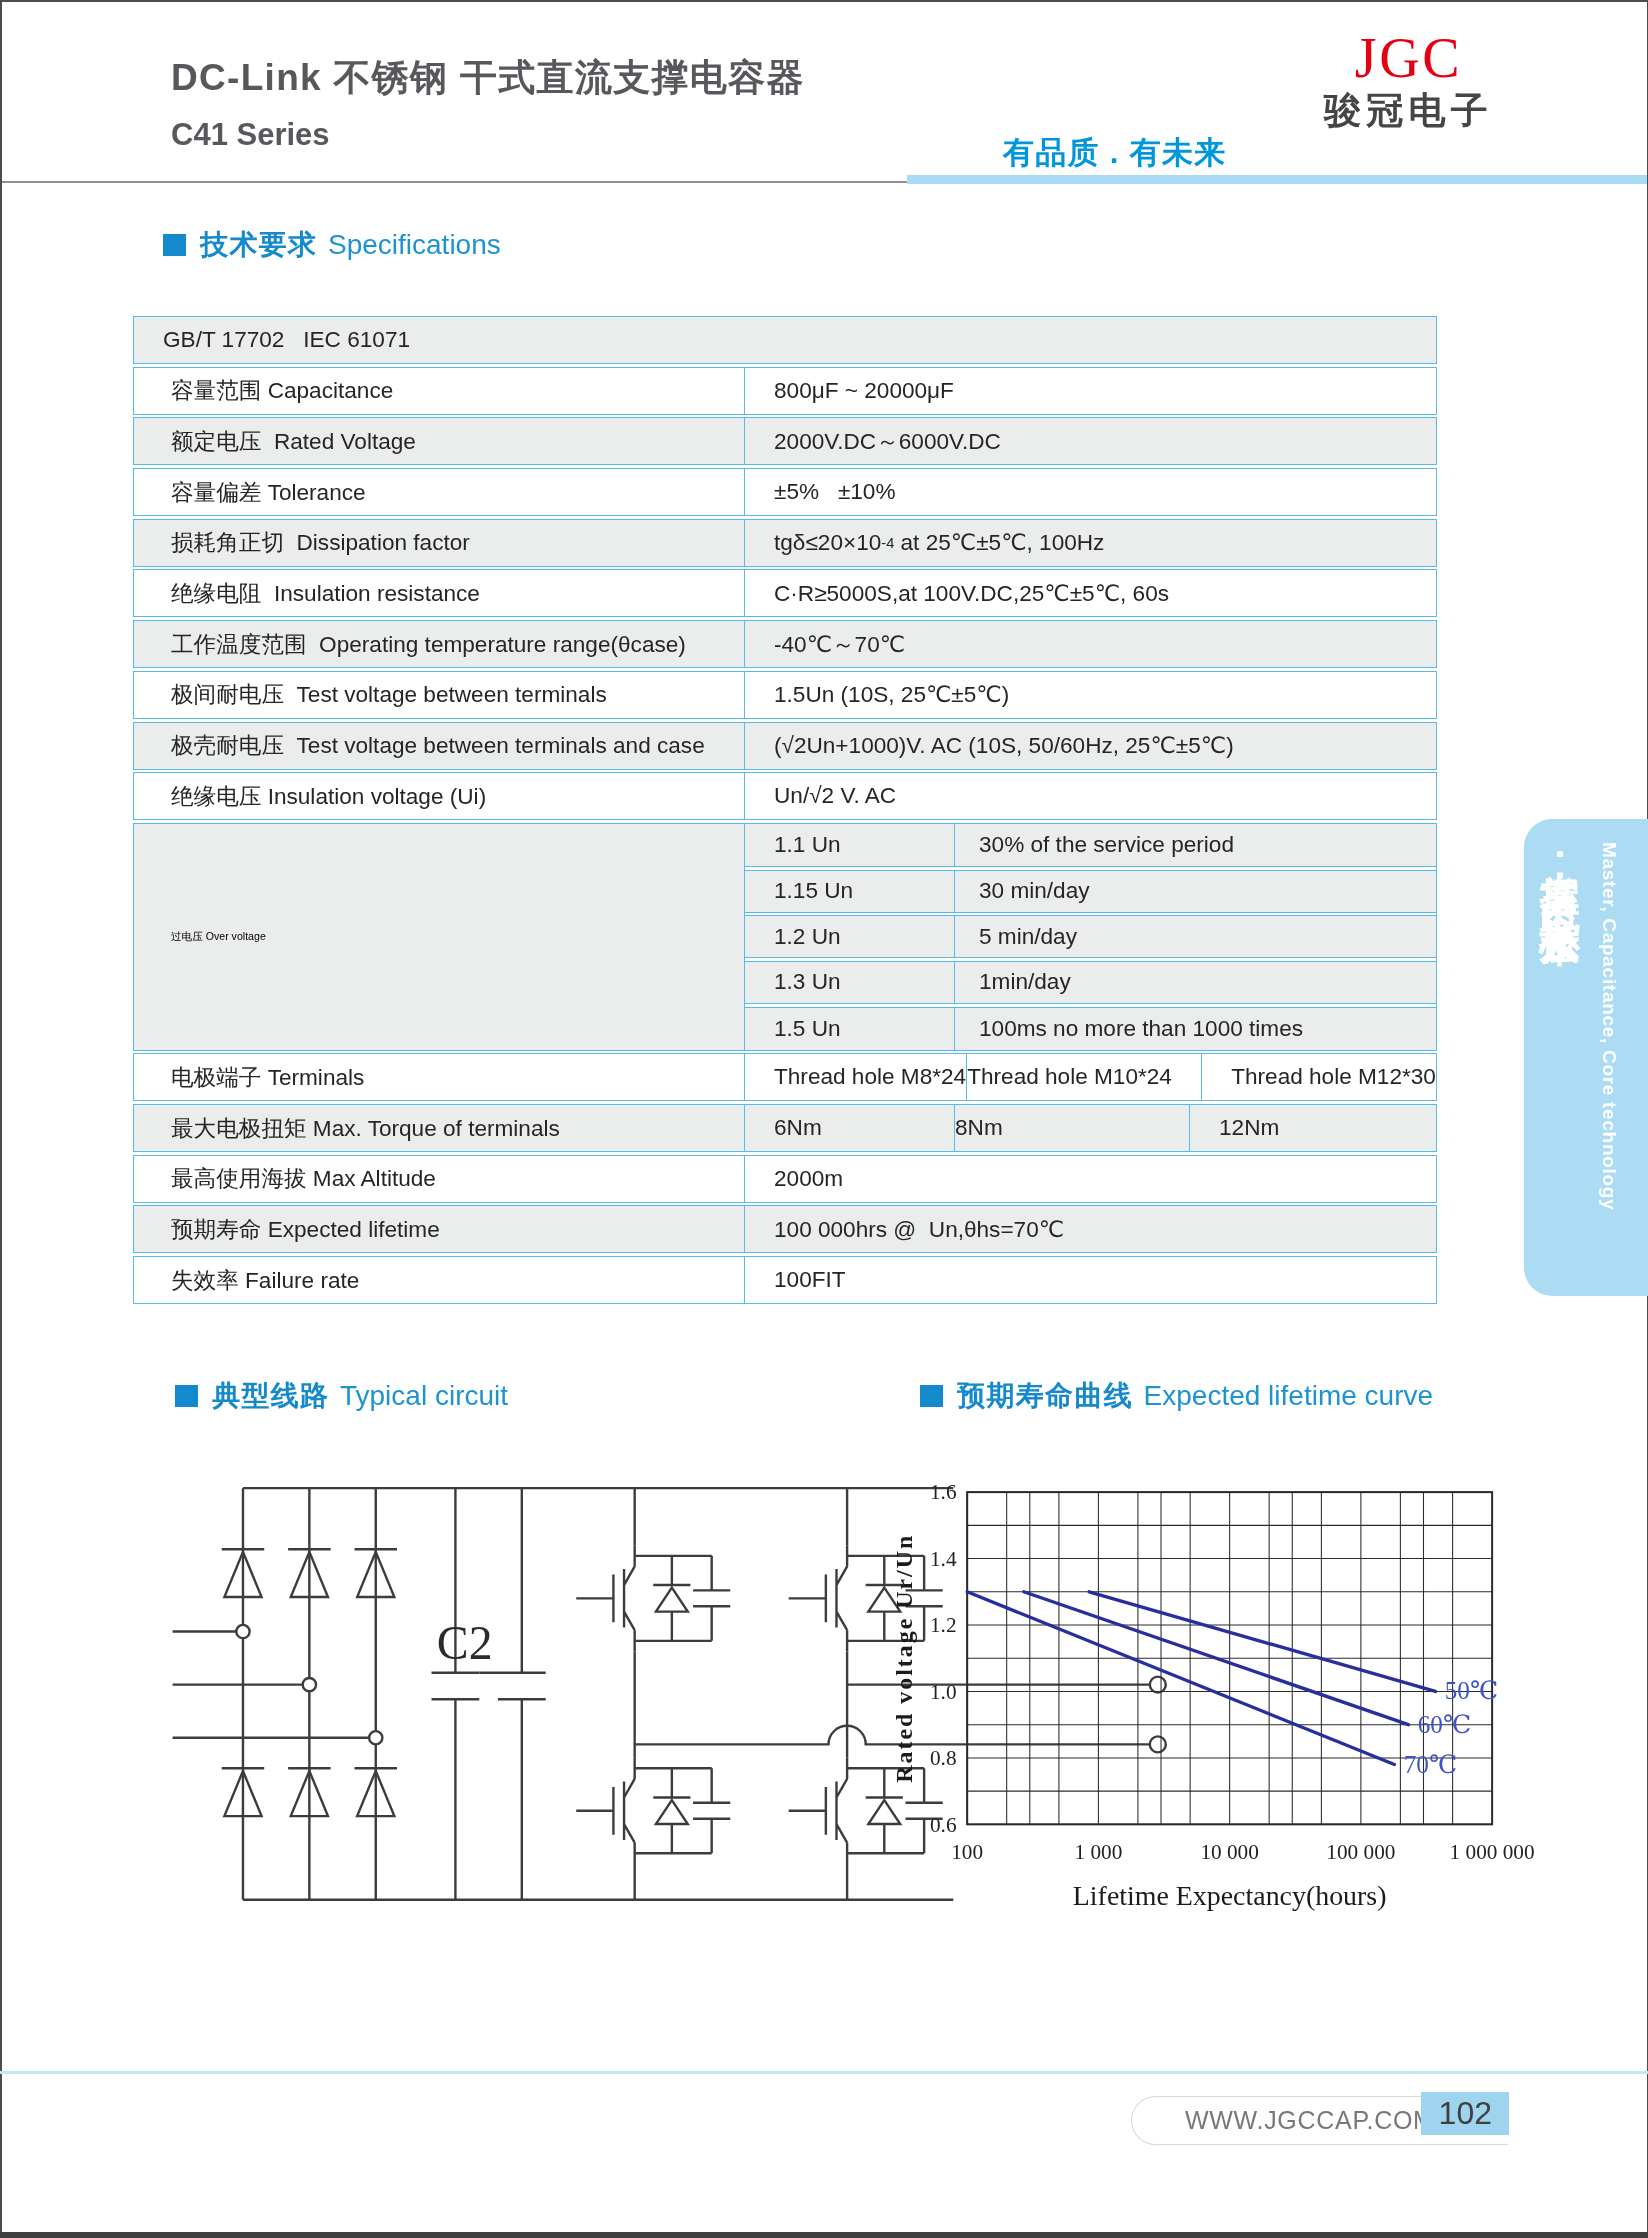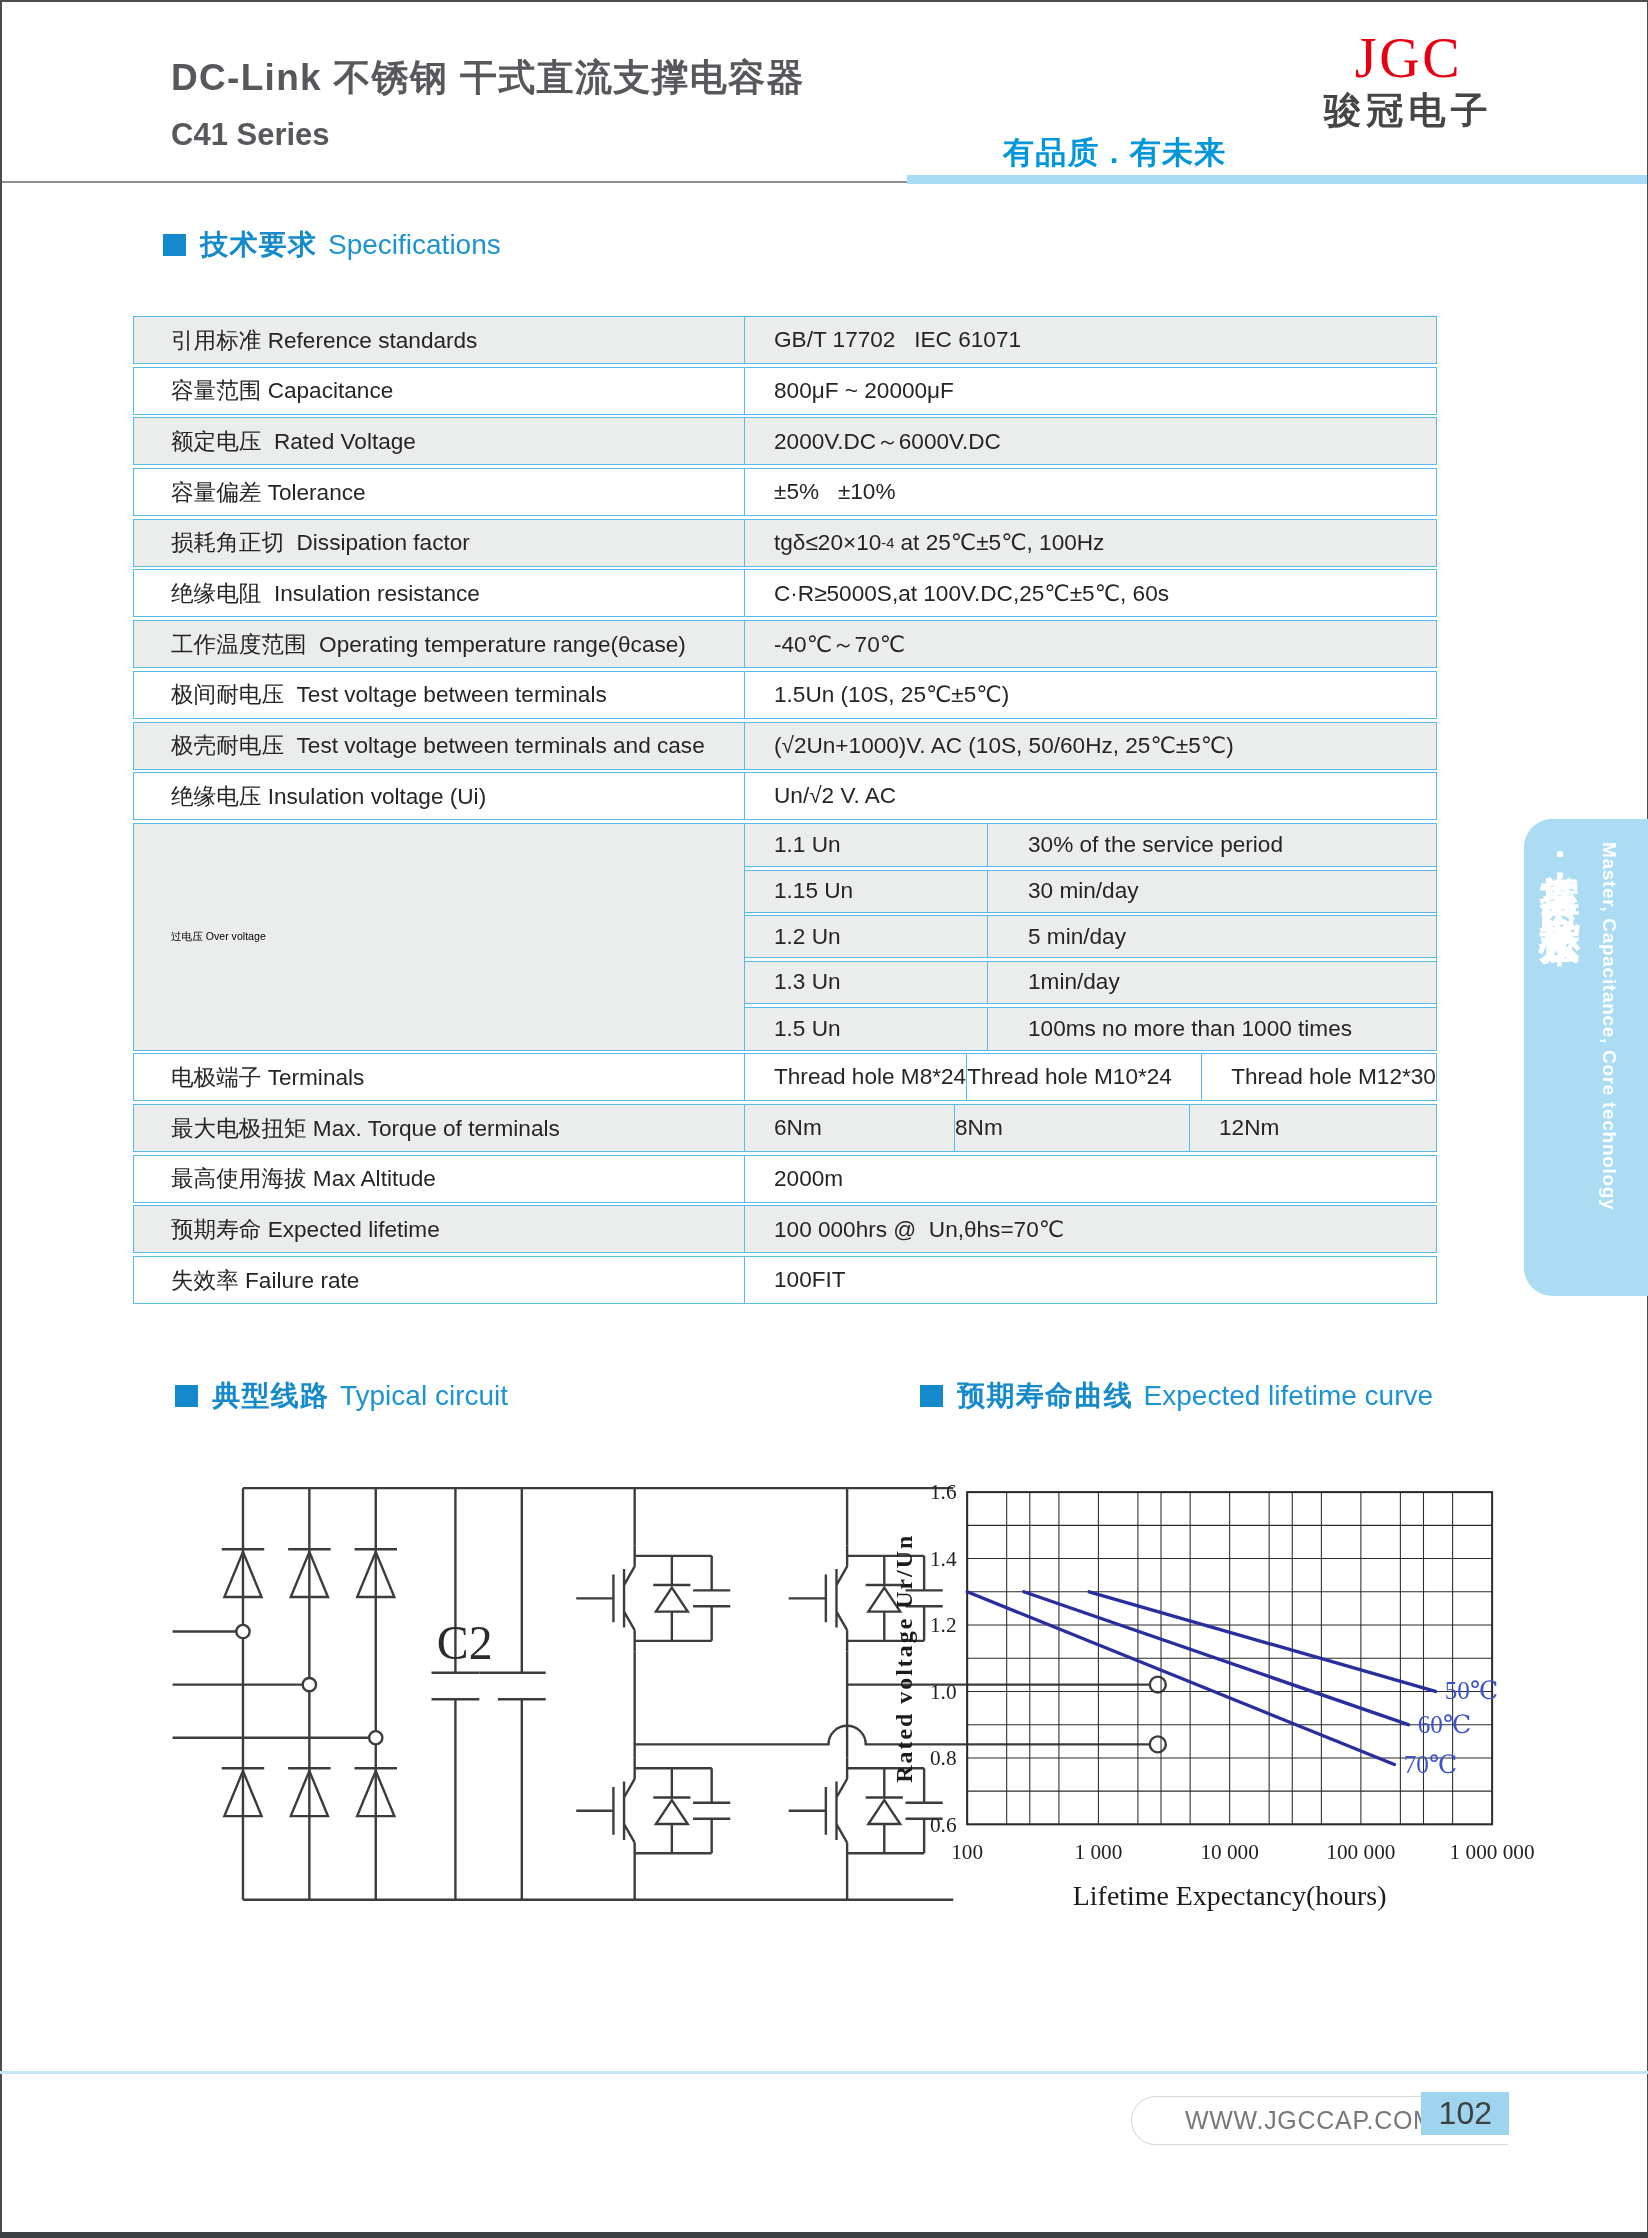--- a/index.html
+++ b/index.html
@@ -30,21 +30,21 @@
   .v3b{flex:0 0 235px;display:flex;align-items:center;white-space:pre;border-left:1.3px solid #56bbe9;box-sizing:border-box;}
   .v3c{flex:1;padding-left:29px;display:flex;align-items:center;white-space:pre;border-left:1.3px solid #56bbe9;}
   
   .ov{display:flex;align-items:stretch;border:1.3px solid #56bbe9;margin-bottom:2.7px;background:#ffffff;box-sizing:border-box;}
   .ov .lab{background:#ebecec;}
   .ov-rows{flex:1;display:flex;flex-direction:column;}
   .ov-sub{display:flex;align-items:stretch;height:43px;background:#ebecec;box-sizing:border-box;font-size:22.6px;color:#252525;}
   .ov-sub:not(:last-child){border-bottom:1.3px solid #56bbe9;text-align:right;}
   .ov-sub + .ov-sub{margin-top:2.7px;border-top:1.3px solid #56bbe9;}
   .ov-level{flex:0 0 209px;box-sizing:border-box;padding-left:29px;display:flex;align-items:center;white-space:pre;}
-  .ov-dur{flex:1;border-left:1.3px solid #56bbe9;padding-left:40px;display:flex;align-items:center;white-space:pre;margin-left:33px;}
+  .ov-dur{flex:1;border-left:1.3px solid #56bbe9;padding-left:24px;display:flex;align-items:center;white-space:pre;}
   
   .circuit-wrap{position:absolute;left:156px;top:1439px;width:1037px;height:478px;}
   .chart-wrap{position:absolute;left:884px;top:1429px;width:678px;height:505px;}
   
   .side-tab{position:absolute;left:1524px;top:819px;width:125px;height:477px;background:#abdcf4;border-radius:28px 0 0 28px;}
   .side-cn{position:absolute;left:9.3px;top:24px;height:432px;writing-mode:vertical-rl;font-size:40px;font-weight:bold;color:#ffffff;letter-spacing:2.7px;}
   .side-en{position:absolute;left:74px;top:22.6px;height:439px;writing-mode:vertical-rl;font-size:19px;font-weight:bold;color:#ffffff;letter-spacing:0.7px;}
   
   .ft-line{position:absolute;left:0;top:2071px;width:1649px;height:2.7px;background:#c3e5f5;}
   .ft-pill{position:absolute;left:1131px;top:2096px;width:377px;height:49px;border:1.3px solid #d8d8d8;border-right:none;border-radius:26.6px 0 0 26.6px;background:#ffffff;box-sizing:border-box;}
@@ -68,21 +68,20 @@
   </div>
 
   <div class="sec" style="left:163px;top:226px;">
     <span class="sq"></span>
     <span class="cn">技术要求</span>
     <span class="en">Specifications</span>
   </div>
 
   <div class="spec-table">
     <div class="t-row gray">
-      <div class="lab">引用标准 Reference standards</div>
       <div class="val">GB/T 17702   IEC 61071</div>
     </div>
     <div class="t-row">
       <div class="lab">容量范围 Capacitance</div>
       <div class="val">800μF ~ 20000μF</div>
     </div>
     <div class="t-row gray">
       <div class="lab">额定电压  Rated Voltage</div>
       <div class="val">2000V.DC～6000V.DC</div>
     </div>

